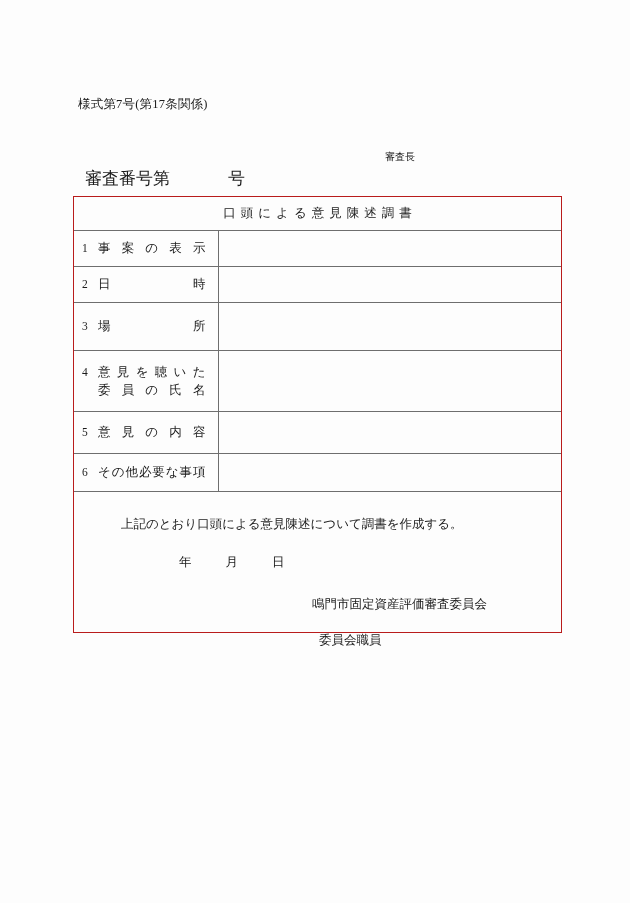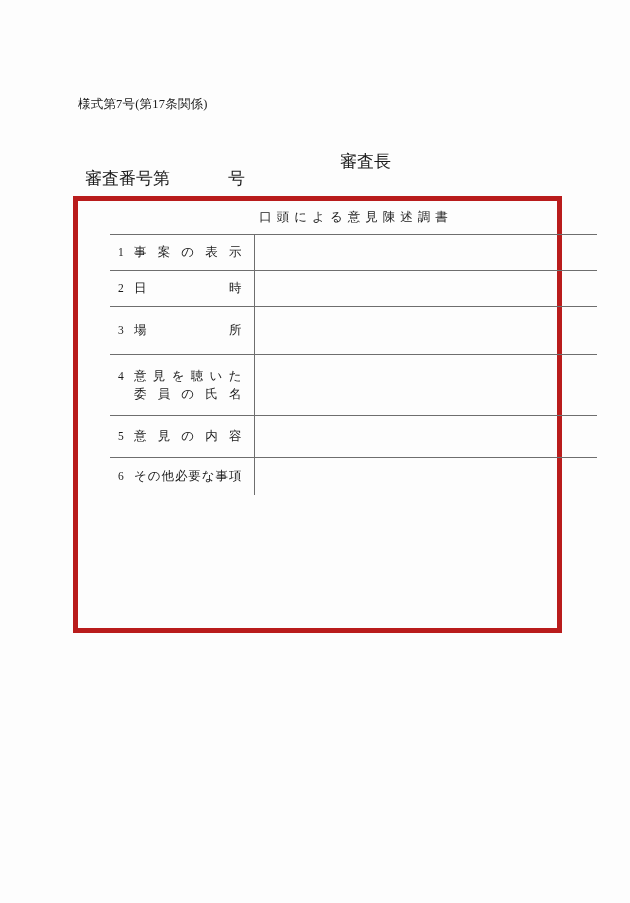--- a/index.html
+++ b/index.html
@@ -32,21 +32,22 @@
     letter-spacing: 0.2px;
     white-space: nowrap;
   }
 
   
   .chair-line {
     position: absolute;
     left: 340px;
     top: 134px;
     width: 120px;
-    font-size: 17px;
+    text-align: center;
+    font-size: 10px;
     white-space: nowrap;
   }
 
   
   .case-no {
     position: absolute;
     left: 85px;
     top: 151px;
     font-size: 17px;
     white-space: nowrap;
@@ -56,23 +57,22 @@
     width: 58px;
   }
 
   
   .form-box {
     position: absolute;
     left: 73px;
     top: 180px;
     width: 489px;
     height: 437px;
-    border: 5px solid #b91c1c;
+    border: 1px solid #b91c1c;
     box-sizing: border-box;
-    padding-left: 32px;
   }
 
   .tbl {
     width: 100%;
     border-collapse: collapse;
     table-layout: fixed;
   }
   .tbl td {
     border: 0;
     border-bottom: 1px solid #6e6e6e;
@@ -283,17 +283,32 @@
                   <span>要</span>
                   <span>な</span>
                   <span>事</span>
                   <span>項</span>
               </span>
             </div>
           </td>
           <td class="value-cell"></td>
         </tr>
 
+        <tr>
+          <td colspan="2" style="height:149px; vertical-align:top;">
+            <div class="footer-zone">
+              <div class="statement">上記のとおり口頭による意見陳述について調書を作成する。</div>
+
+              <div class="date-line">
+                <span>年</span><span class="sp"></span><span>月</span><span class="sp"></span><span>日</span>
+              </div>
+
+              <div class="org-line">鳴門市固定資産評価審査委員会</div>
+
+              <div class="staff-line">委員会職員</div>
+            </div>
+          </td>
+        </tr>
       </tbody>
     </table>
   </div>
 
 </div>
 
 </body></html>

